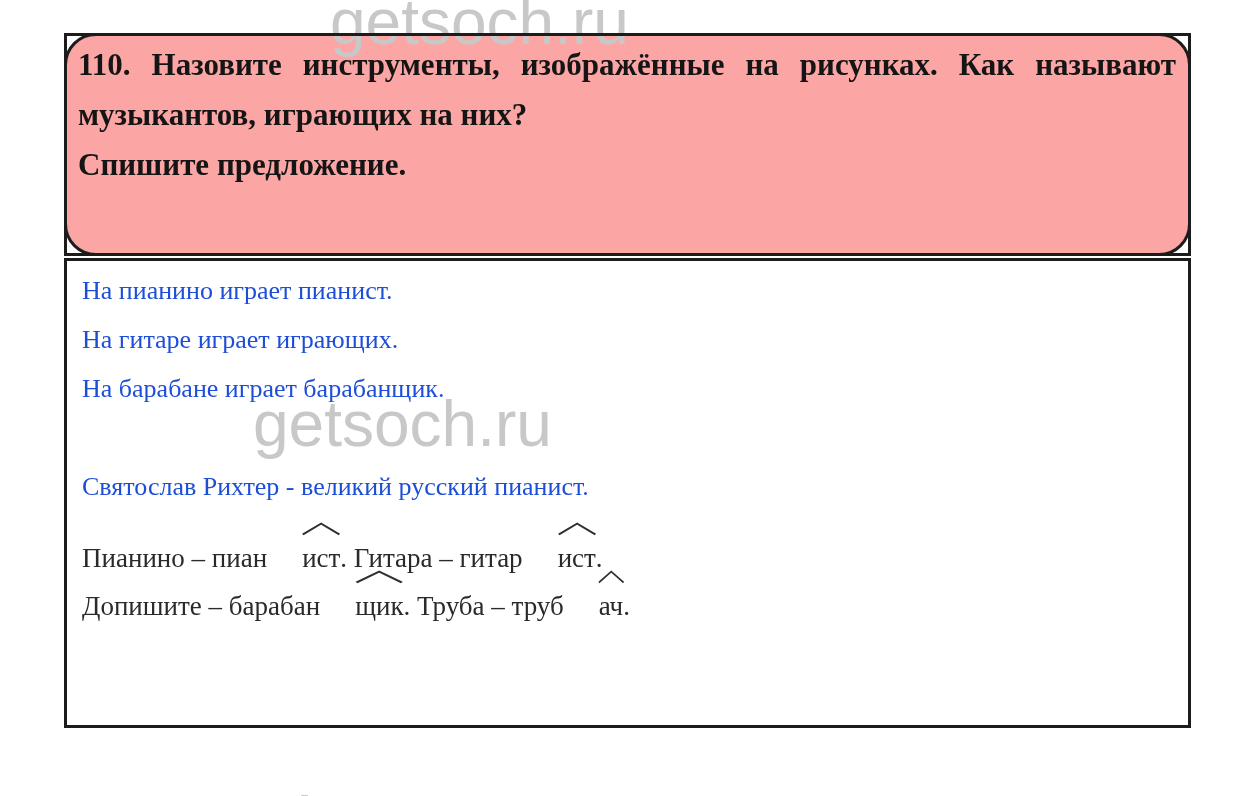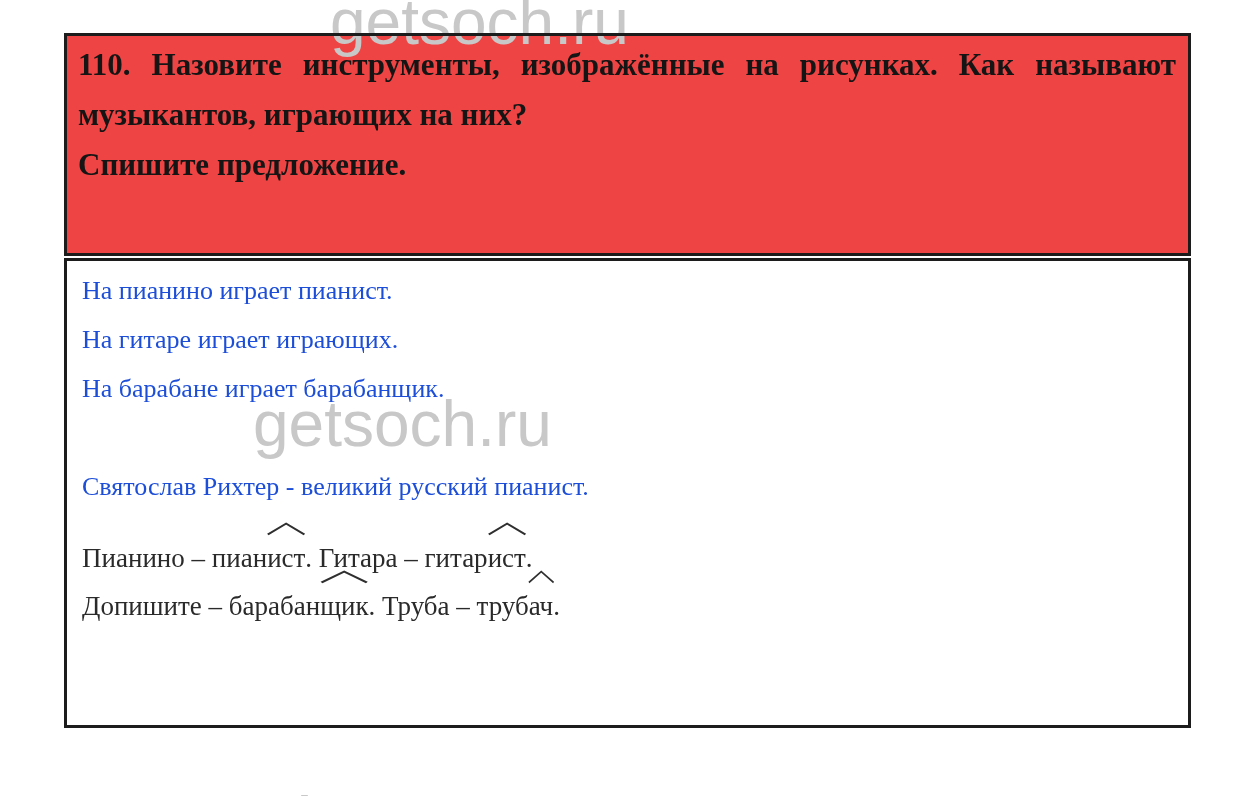--- a/index.html
+++ b/index.html
@@ -31,22 +31,23 @@
   .box {
     position: absolute;
     left: 64px;
     width: 1127px;
     box-sizing: border-box;
     border: 3px solid #1c1c1c;
   }
   .task-box {
     top: 33px;
     height: 223px;
-    background: #ef4444;
+    background: #fca5a5;
     padding: 4px 12px 0 11px;
+    border-radius: 32px;
   }
   .answer-box {
     top: 258px;
     height: 470px;
     background: #ffffff;
     padding: 5px 12px 0 15px;
   }
 
   
   .frame {
@@ -83,20 +84,21 @@
     color: #1d4ed8;
   }
   .statement { margin-top: 49px; }
   #pairs { margin-top: 23px; }
   .pair-line { font-size: 27px; line-height: 48px; color: #2a2a2a; }
 
   
   .suffix {
     position: relative;
     display: inline-block;
+    margin-left: 35px;
   }
   .caret {
     position: absolute;
     left: -2px;
     top: -12px;
     width: calc(100% + 4px);
     height: 13px;
     overflow: visible;
   }
 </style>

